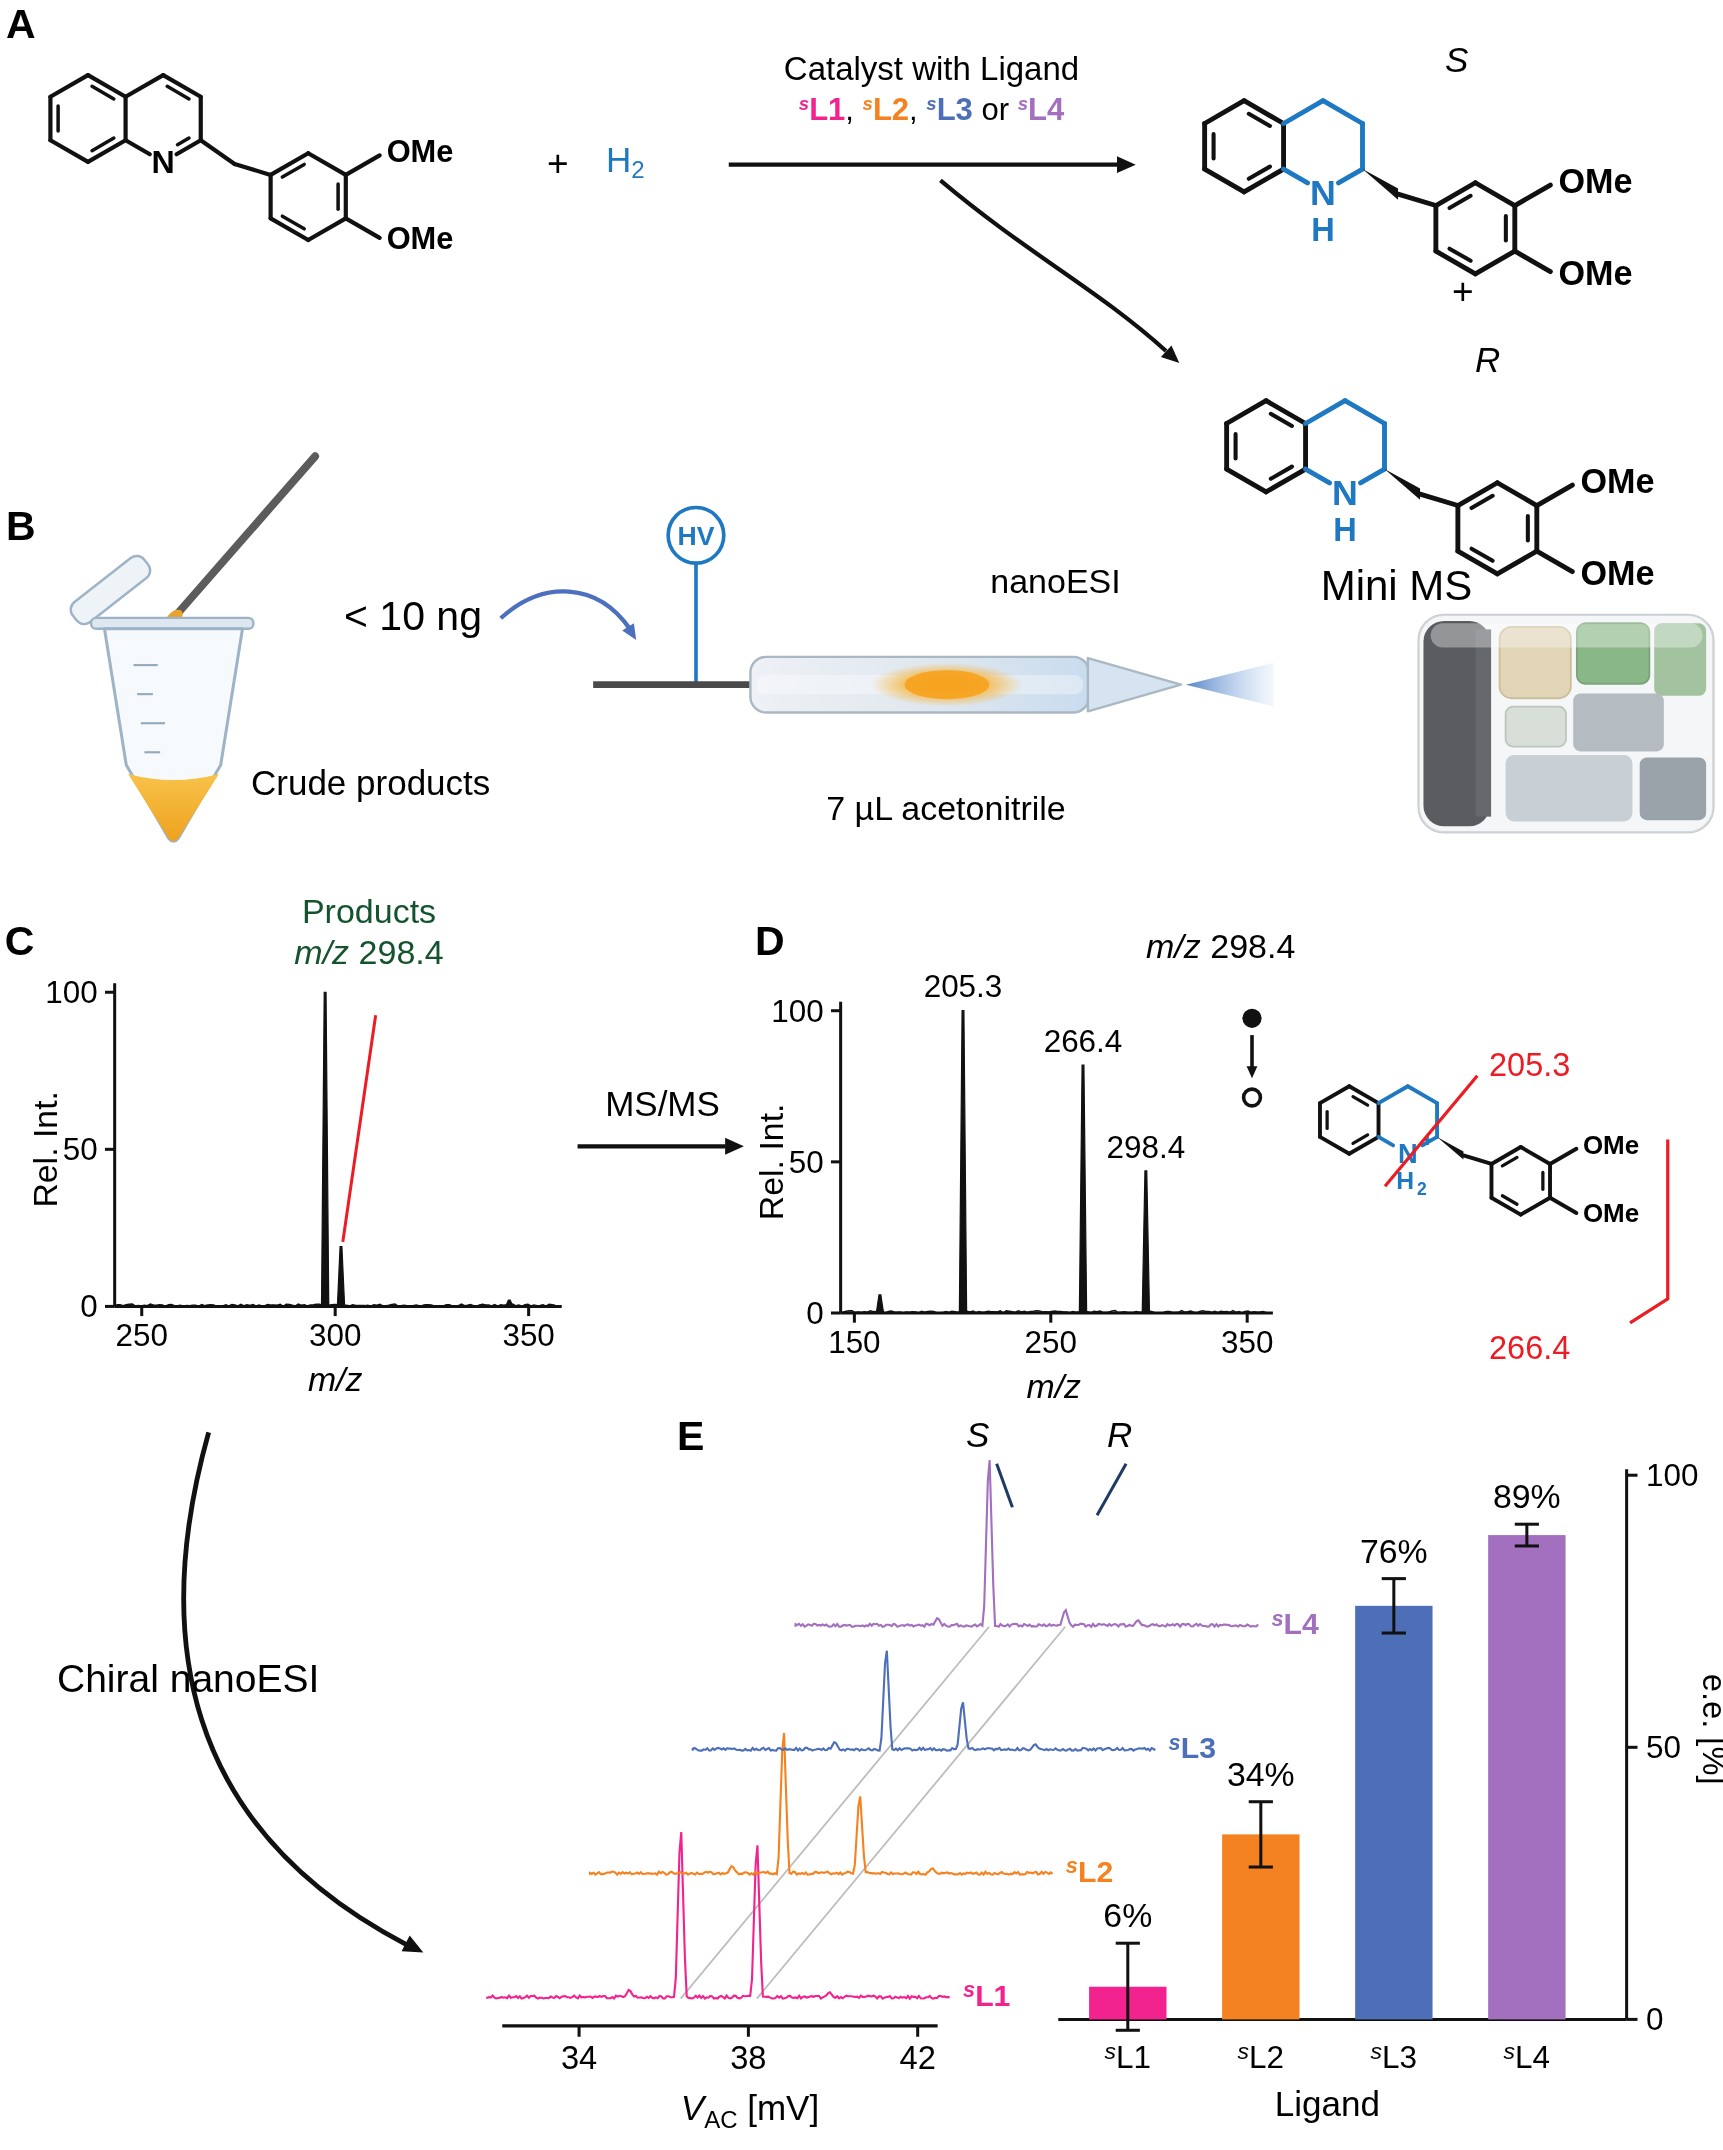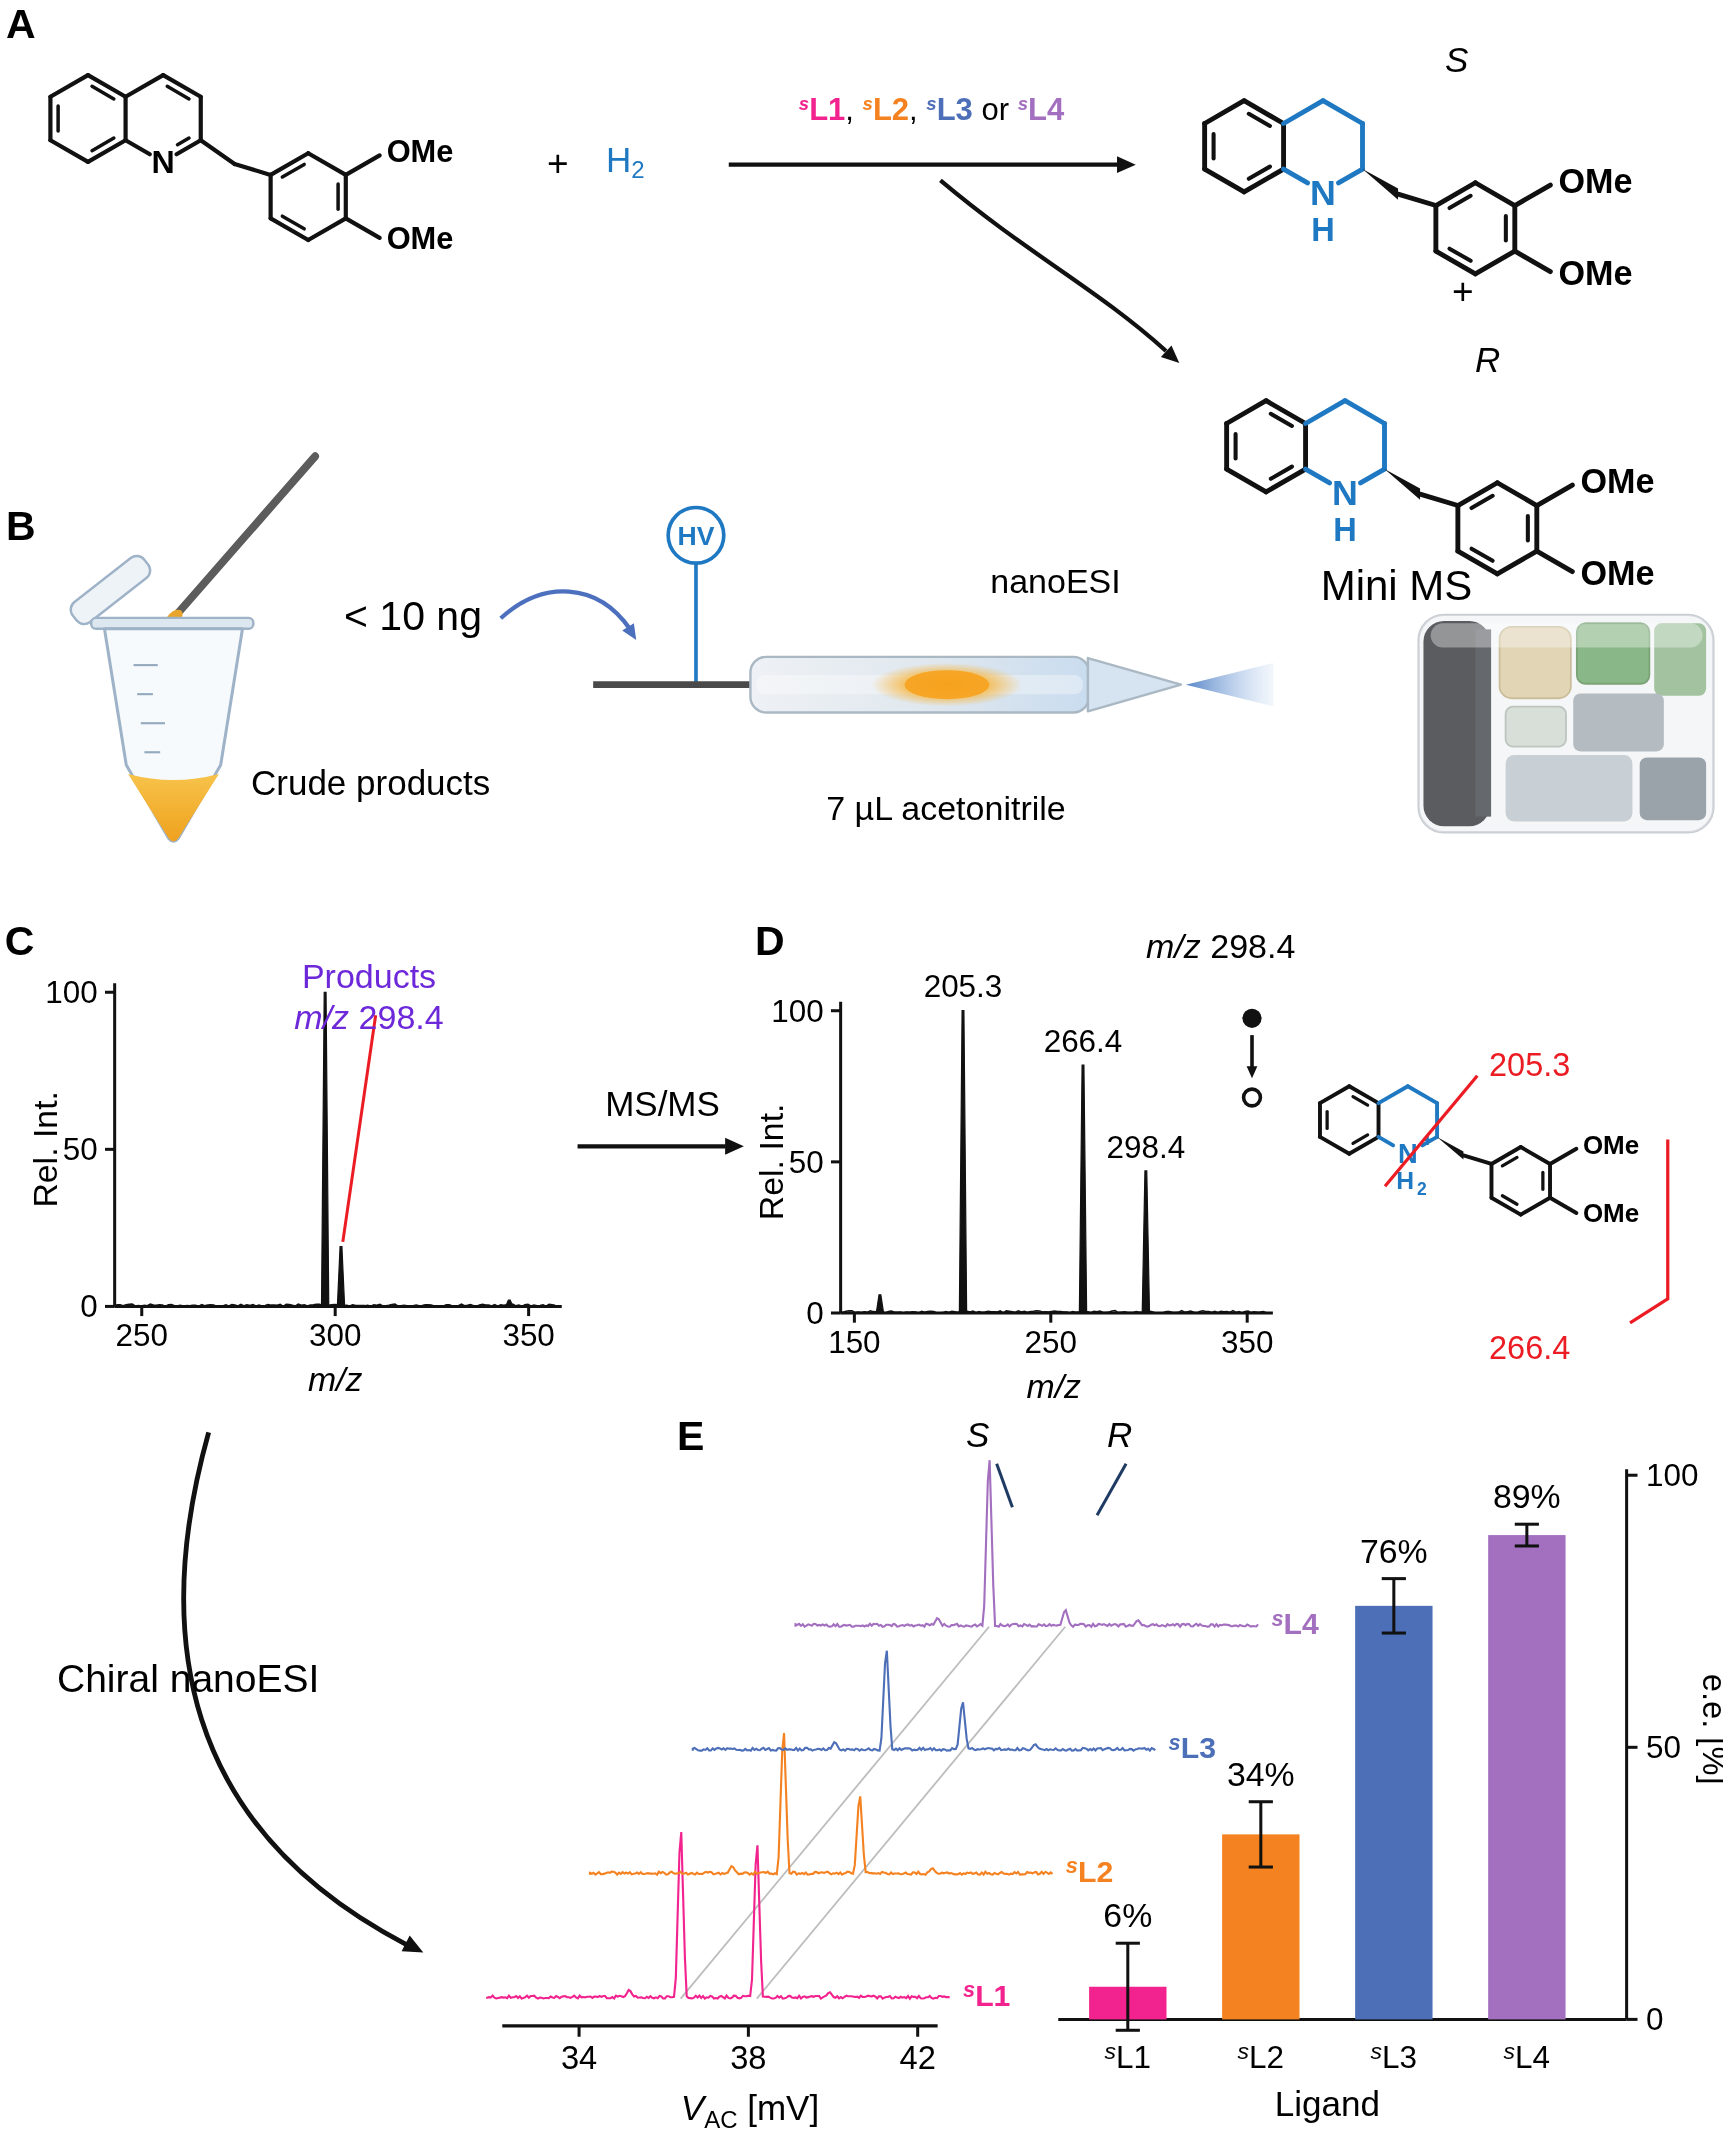--- a/index.html
+++ b/index.html
@@ -348,32 +348,33 @@
   <div class="abs pl" style="left:6px;top:3.6px">A</div>
   <div class="abs pl" style="left:6px;top:506px">B</div>
   <div class="abs pl" style="left:4.8px;top:921px">C</div>
   <div class="abs pl" style="left:755px;top:921px">D</div>
   <div class="abs pl" style="left:677px;top:1416px">E</div>
 
   <div class="abs" style="left:547px;top:143px;font-size:37px">+</div>
   <div class="abs" style="left:606px;top:140px;color:#1E78C2">
     <span style="font-size:35px">H</span><span style="font-size:24px;vertical-align:-0.25em">2</span>
   </div>
+  <div class="abs center" style="left:714px;top:50px;width:435px;font-size:33px">Catalyst with Ligand</div>
   <div class="abs center" style="left:714px;top:92px;width:435px;font-size:31px;font-weight:600"><span style="color: rgb(242, 35, 142);"><span class="sup-s">s</span><span>L1</span></span><span style="font-weight:400">, </span><span style="color: rgb(245, 130, 32);"><span class="sup-s">s</span><span>L2</span></span><span style="font-weight:400">, </span><span style="color: rgb(77, 111, 184);"><span class="sup-s">s</span><span>L3</span></span><span style="font-weight:400"> or </span><span style="color: rgb(163, 111, 191);"><span class="sup-s">s</span><span>L4</span></span></div>
   <div class="abs it" style="left:1445px;top:40px;font-size:35px">S</div>
   <div class="abs" style="left:1452px;top:271px;font-size:37px">+</div>
   <div class="abs it" style="left:1475px;top:340px;font-size:35px">R</div>
 
   <div class="abs" style="left:344px;top:593px;font-size:41px">&lt; 10 ng</div>
   <div class="abs center" style="left:965px;top:562px;width:181px;font-size:34px">nanoESI</div>
   <div class="abs center" style="left:1306px;top:562px;width:181px;font-size:42px">Mini MS</div>
   <div class="abs" style="left:251px;top:763px;font-size:35px">Crude products</div>
   <div class="abs center" style="left:795px;top:789px;width:302px;font-size:34px">7 µL acetonitrile</div>
 
-  <div class="abs center" style="left:254px;top:956px;width:230px;font-size:34px;line-height:41px;color:#6d28d9">
+  <div class="abs center" style="left:254px;top:891px;width:230px;font-size:34px;line-height:41px;color:#14532d">
     <div>Products</div>
     <div><i>m/z</i> <span>298.4</span></div>
   </div>
   <div class="abs center" style="left:575px;top:1084px;width:175px;font-size:35px">MS/MS</div>
 
   <div class="abs" style="left:1146px;top:927px;font-size:34px"><i>m/z</i> <span>298.4</span></div>
 
   <div class="abs" style="left:57px;top:1657px;font-size:39px">Chiral nanoESI</div>
   <div class="abs it" style="left:966px;top:1415px;font-size:35px">S</div>
   <div class="abs it" style="left:1107px;top:1415px;font-size:35px">R</div>

